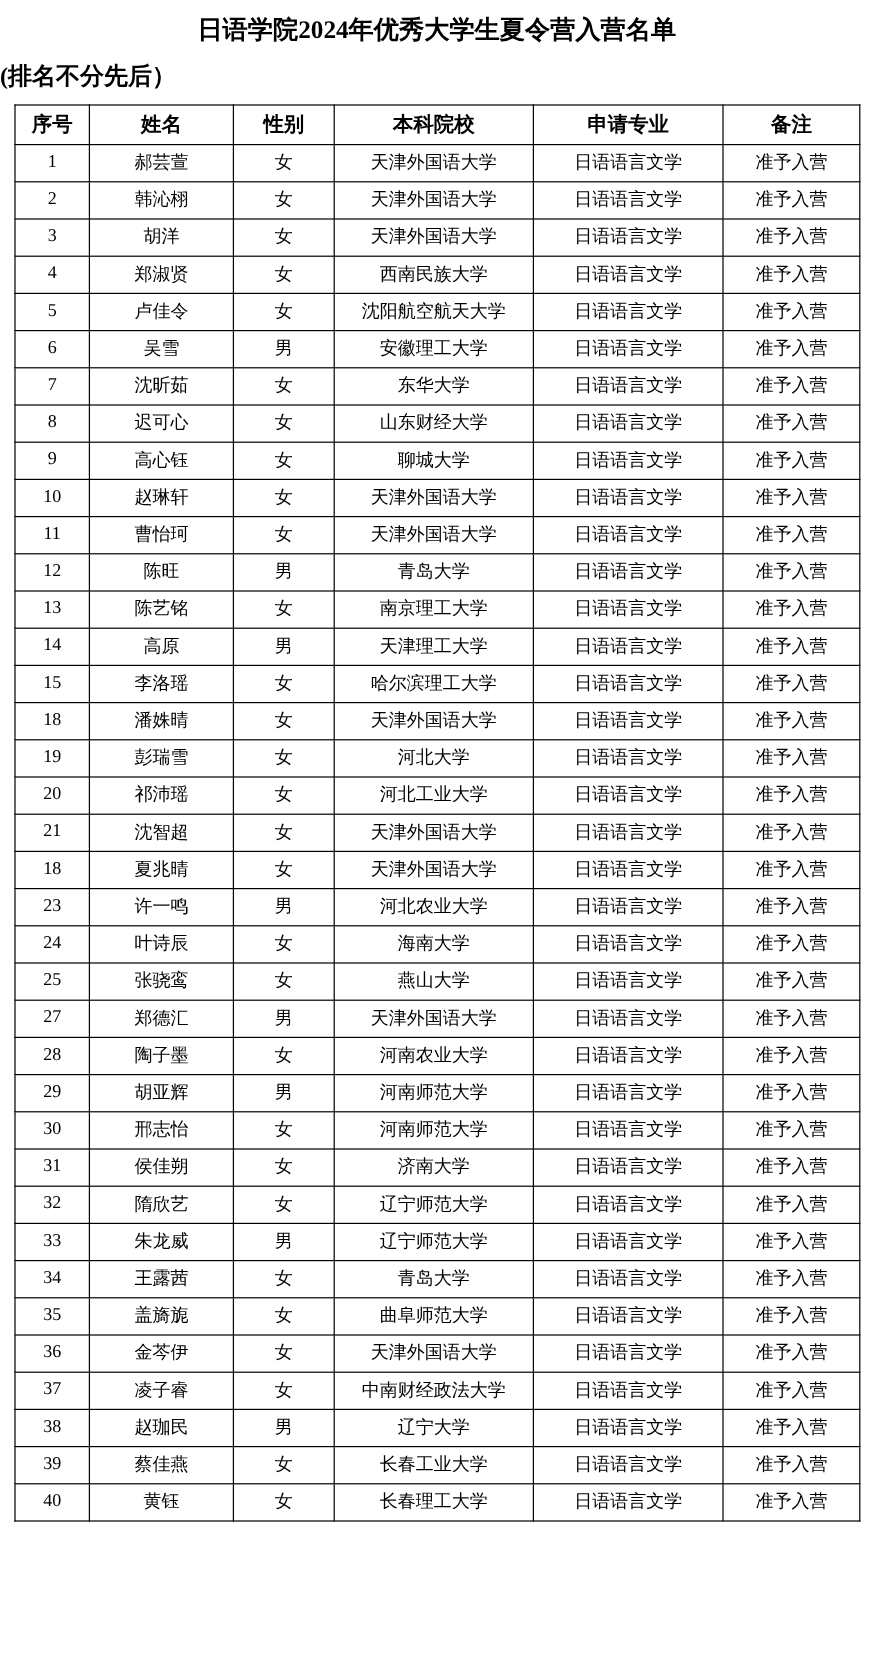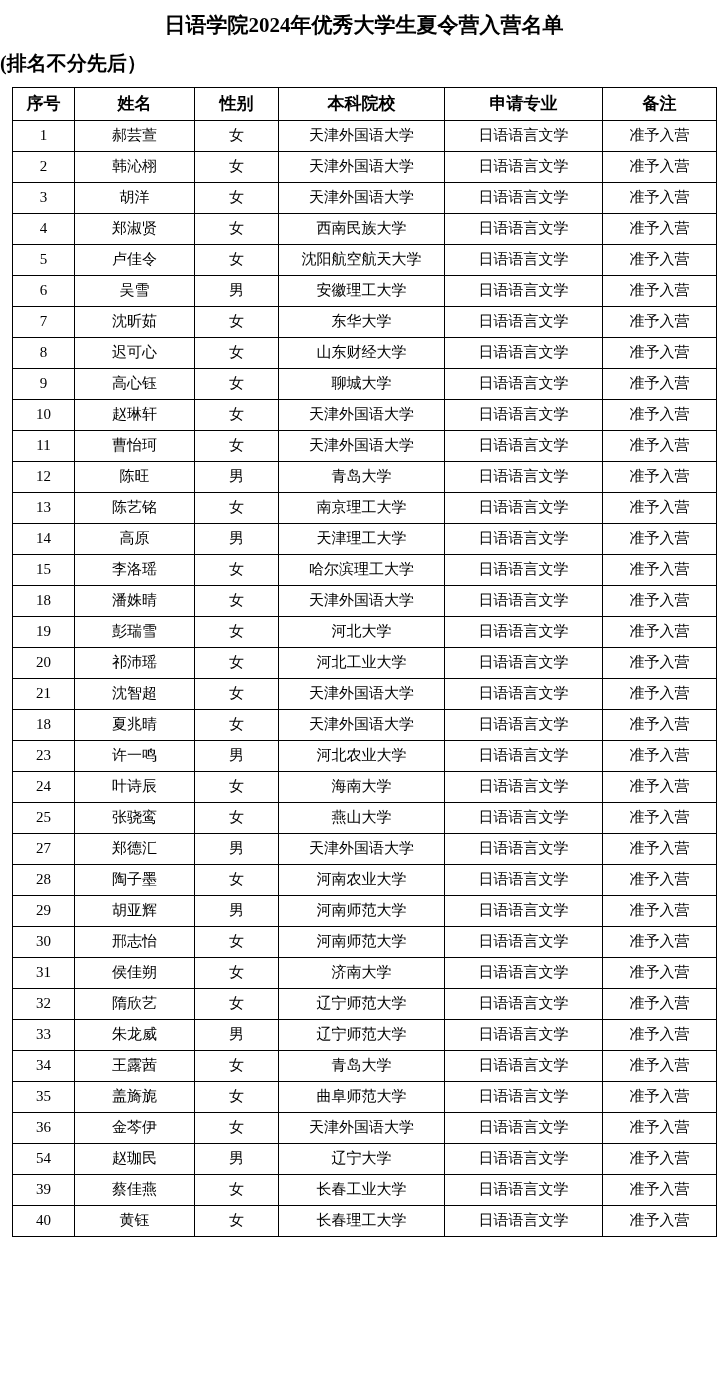--- a/index.html
+++ b/index.html
@@ -360,21 +360,29 @@
           </tr>
           <tr>
             <td class="cell-idx">36</td>
             <td class="cell-name">金芩伊</td>
             <td class="cell-gender">女</td>
             <td class="cell-school">天津外国语大学</td>
             <td class="cell-major">日语语言文学</td>
             <td class="cell-note">准予入营</td>
           </tr>
           <tr>
-            <td class="cell-idx">54</td>
+            <td class="cell-idx">37</td>
+            <td class="cell-name">凌子睿</td>
+            <td class="cell-gender">女</td>
+            <td class="cell-school">中南财经政法大学</td>
+            <td class="cell-major">日语语言文学</td>
+            <td class="cell-note">准予入营</td>
+          </tr>
+          <tr>
+            <td class="cell-idx">38</td>
             <td class="cell-name">赵珈民</td>
             <td class="cell-gender">男</td>
             <td class="cell-school">辽宁大学</td>
             <td class="cell-major">日语语言文学</td>
             <td class="cell-note">准予入营</td>
           </tr>
           <tr>
             <td class="cell-idx">39</td>
             <td class="cell-name">蔡佳燕</td>
             <td class="cell-gender">女</td>

